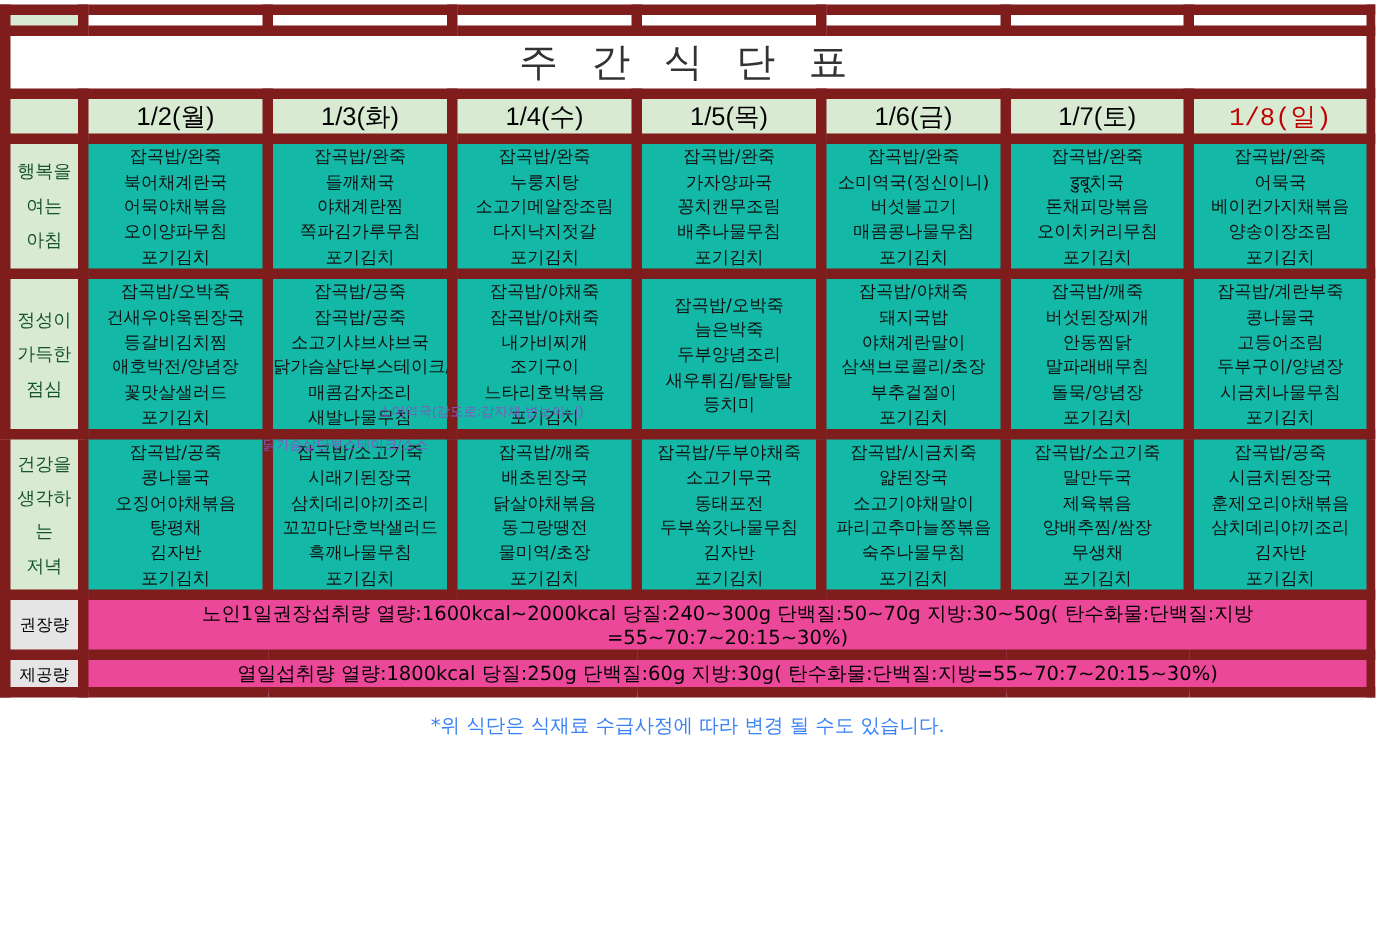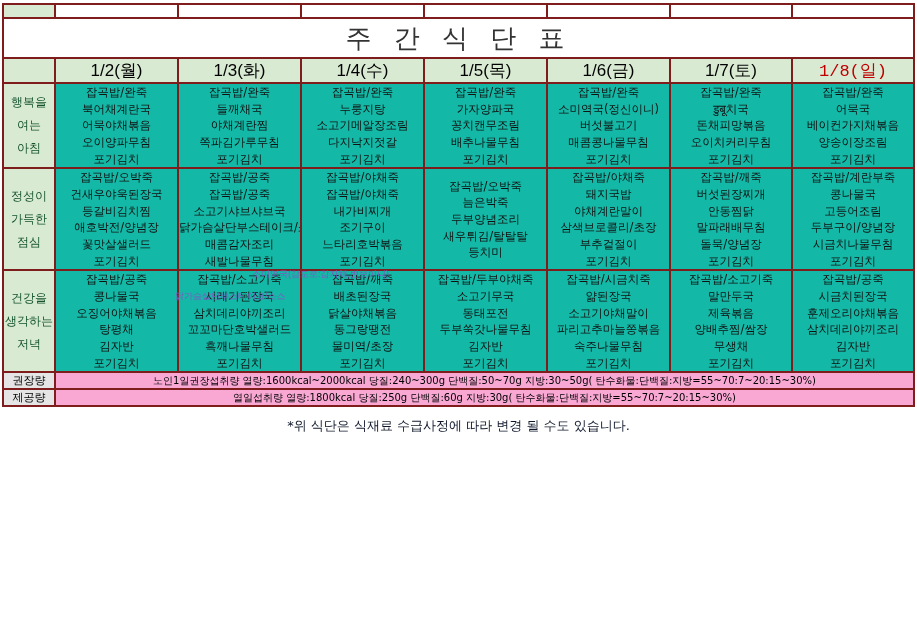--- a/index.html
+++ b/index.html
@@ -15,21 +15,21 @@
     background: #ffffff;
     overflow: hidden;
   }
   table.menu {
     border-collapse: collapse;
     width: 911px;
     margin: 3px auto 0 auto;
     table-layout: fixed;
   }
   table.menu td, table.menu th {
-    border: 2px solid #7f1d1d;
+    border: 7px solid #7f1d1d;
     padding: 0;
     vertical-align: middle;
     text-align: center;
   }
   
   .strip td { height: 14px; background: #ffffff; border: 1px solid #000; }
   .strip td.green { background: #d9ead3; }
 
   
   .title-row td {
@@ -74,32 +74,32 @@
   }
   td.meal div { white-space: nowrap; overflow: hidden; }
 
   
   td.nutlabel {
     background: #e5e5e5;
     font-size: 11px;
     width: 52px;
   }
   td.nut {
-    background: #f9a8d4;
-    font-size: 10px;
+    background: #ec4899;
+    font-size: 13px;
     text-align: left;
     padding: 2px 4px;
     color: #000;
     font-family: "DejaVu Sans", sans-serif;
   }
   .footnote {
     text-align: center;
     font-size: 13px;
     margin-top: 10px;
-    color: #0f172a;
+    color: #3b82f6;
     font-family: "DejaVu Sans", sans-serif;
   }
   .watermark {
     position: absolute;
     font-size: 9px;
     color: #7a5cc0;
     white-space: nowrap;
   }
   #wm1 { left: 252px; top: 268px; }
   #wm2 { left: 175px; top: 290px; }

